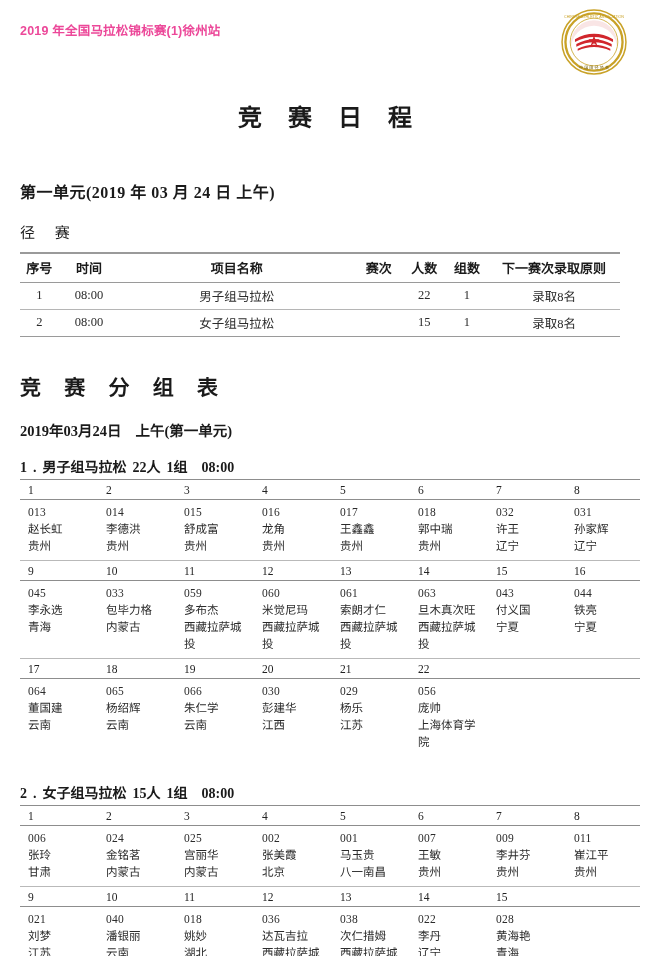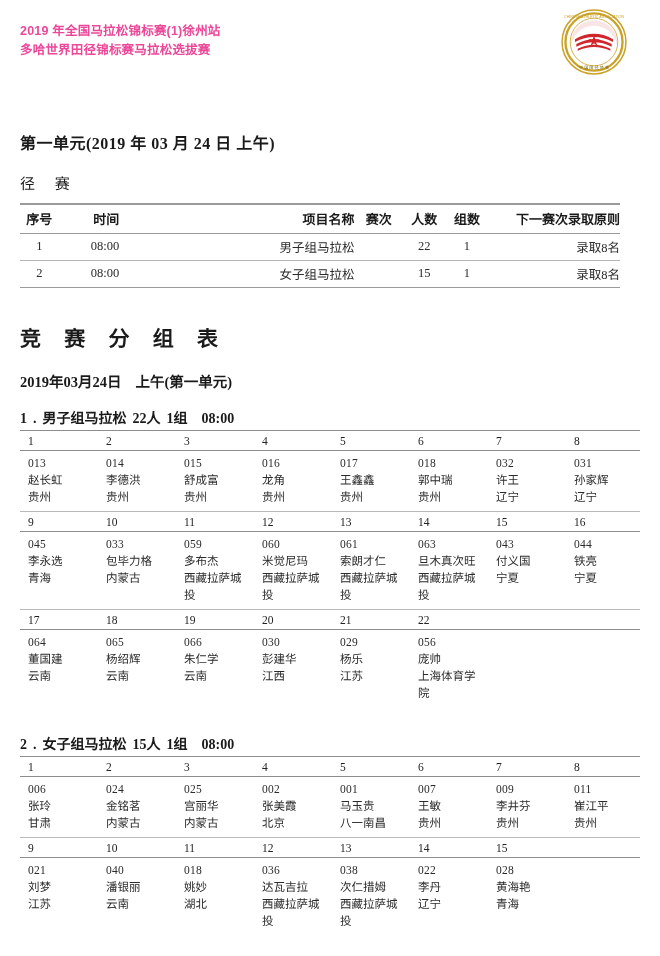--- a/index.html
+++ b/index.html
@@ -73,21 +73,21 @@
 
   
   .schedule {
     margin-top: 10px;
     width: 600px;
     border-collapse: collapse;
     font-size: 12.5px;
   }
   .schedule th, .schedule td {
     padding: 3px 0 4px 0;
-    text-align: right;
+    text-align: center;
     font-weight: normal;
     white-space: nowrap;
   }
   .schedule thead th {
     font-weight: bold;
     border-top: 2px solid #9a9a9a;
     border-bottom: 1px solid #9a9a9a;
     padding: 4px 0 5px 0;
     font-size: 13px;
     margin-top: 44px;
@@ -177,21 +177,20 @@
   .womens-section { margin-top: 26px; }
 </style>
 </head>
 <body>
 
 <div class="page">
 
   <div class="doc-header">
     <div class="event-lines">
       <div>2019 年全国马拉松锦标赛(1)徐州站</div>
-      <div>多哈世界田径锦标赛马拉松选拔赛</div>
     </div>
 
     <svg class="assoc-logo" viewBox="0 0 100 100">
       <circle cx="50" cy="50" r="47" fill="#ffffff" stroke="#c9a227" stroke-width="2.2"></circle>
       <circle cx="50" cy="50" r="42" fill="#ffffff" stroke="#c9a227" stroke-width="3.4"></circle>
       <circle cx="50" cy="50" r="35" fill="#ffffff" stroke="#c9a227" stroke-width="1.2"></circle>
       <path d="M16 52 A34 34 0 0 1 84 52 L84 60 A34 34 0 0 0 16 60 Z" fill="#d1262c" opacity="0.12"></path>
       <g fill="#d1262c">
         <path d="M22 46 Q50 30 78 46 L78 50 Q50 35 22 50 Z"></path>
         <path d="M24 53 Q50 39 76 53 L76 57 Q50 44 24 57 Z"></path>
@@ -202,20 +201,21 @@
       </g>
       <g fill="#c9a227" font-size="5.4" font-family="&quot;Liberation Sans&quot;, sans-serif">
         <text x="50" y="14" text-anchor="middle">CHINESE ATHLETIC ASSOCIATION</text>
       </g>
       <g fill="#7a6412" font-size="6" font-family="&quot;Liberation Sans&quot;, sans-serif">
         <text x="50" y="90" text-anchor="middle">中 国 田 径 协 会</text>
       </g>
     </svg>
   </div>
 
+  <div class="doc-title">竞 赛 日 程</div>
 
   <div class="unit-heading">第一单元(2019 年 03 月 24 日 上午)</div>
   <div class="track-heading">径    赛</div>
 
   <table class="schedule">
     <thead>
       <tr>
         <th class="c-no">序号</th>
         <th class="c-time">时间</th>
         <th class="c-name">项目名称</th>

